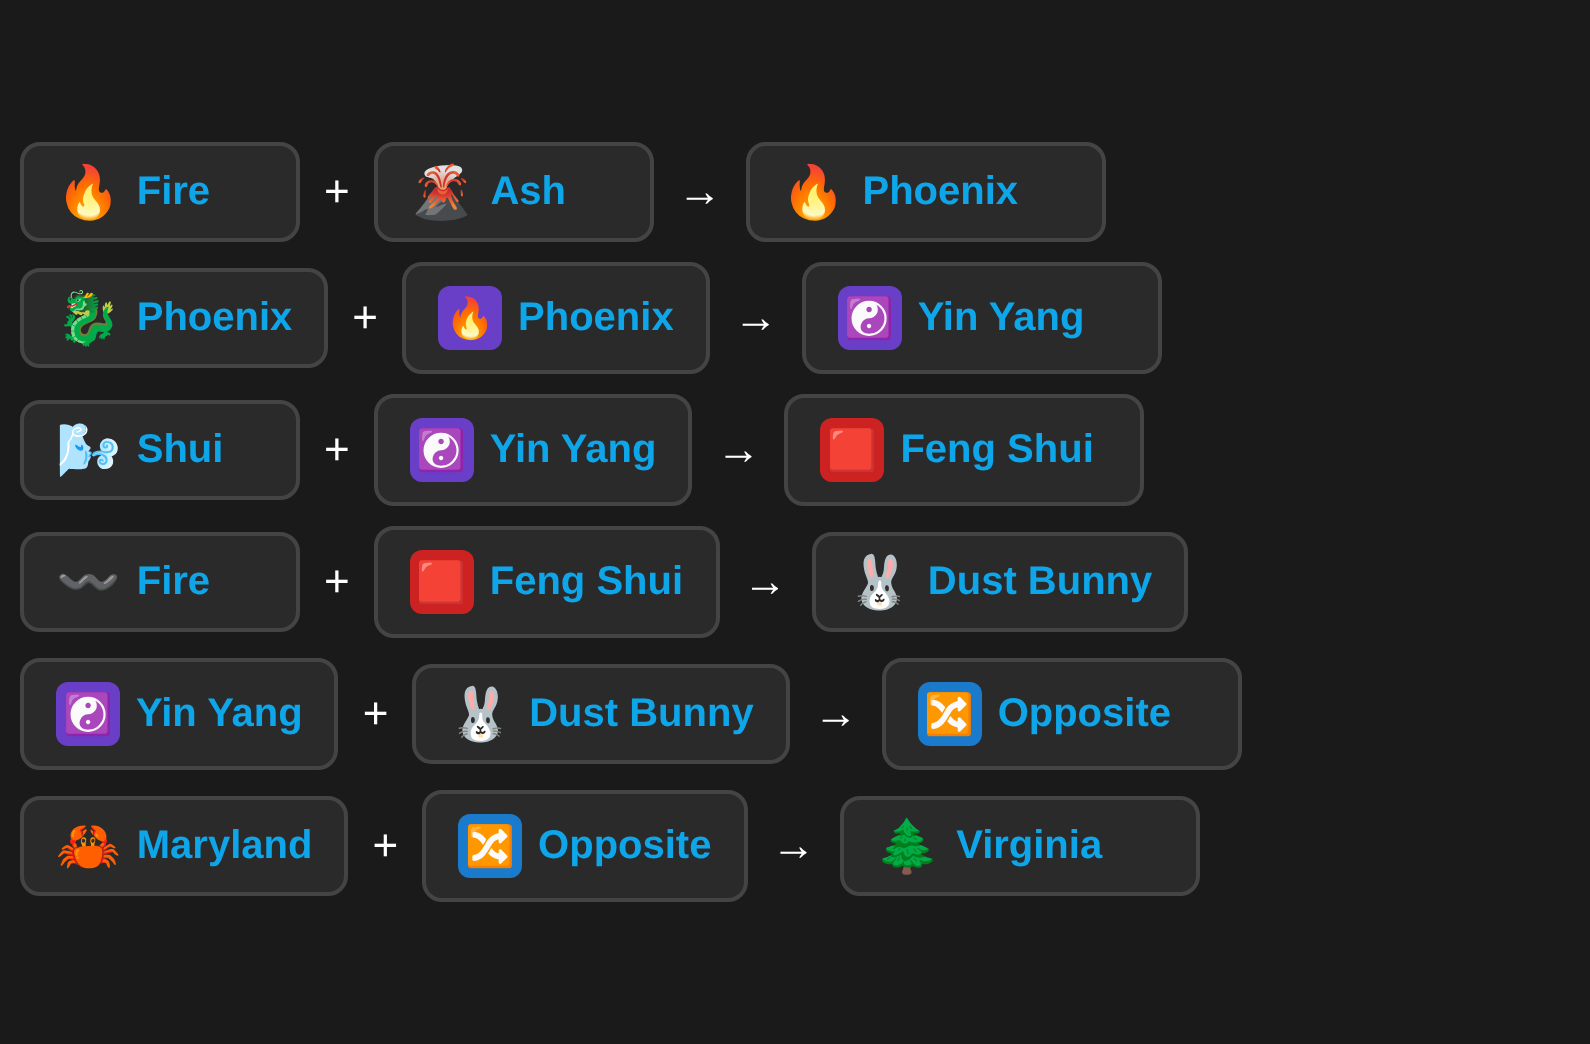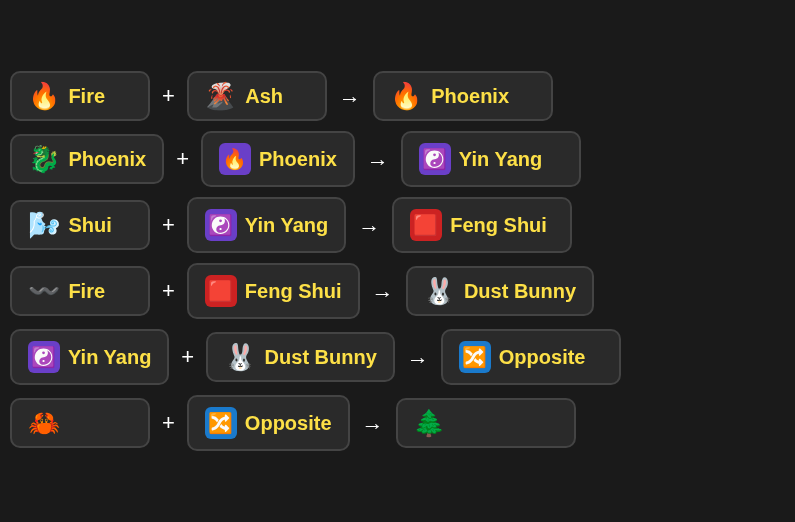--- a/index.html
+++ b/index.html
@@ -42,21 +42,21 @@
     .element-box.result {
       min-width: 180px;
     }
 
     .element-icon {
       font-size: 26px;
       line-height: 1;
     }
 
     .element-name {
-      color: #fde047;
+      color: #0ea5e9;
       font-size: 20px;
       font-weight: 700;
       white-space: nowrap;
     }
 
     .operator {
       color: #ffffff;
       font-size: 22px;
       font-weight: 400;
       flex-shrink: 0;
@@ -163,24 +163,26 @@
     </div>
     <span class="arrow">→</span>
     <div class="element-box result">
       <div class="icon-bg icon-bg-blue">🔀</div>
       <span class="element-name">Opposite</span>
     </div>
   </div>
     <div class="recipe-row">
     <div class="element-box">
       <span class="element-icon">🦀</span>
+      <span class="element-name">Maryland</span>
     </div>
     <span class="operator">+</span>
     <div class="element-box">
       <div class="icon-bg icon-bg-blue">🔀</div>
       <span class="element-name">Opposite</span>
     </div>
     <span class="arrow">→</span>
     <div class="element-box result">
       <span class="element-icon">🌲</span>
+      <span class="element-name">Virginia</span>
     </div>
   </div>
   </div>
 
 </body></html>

